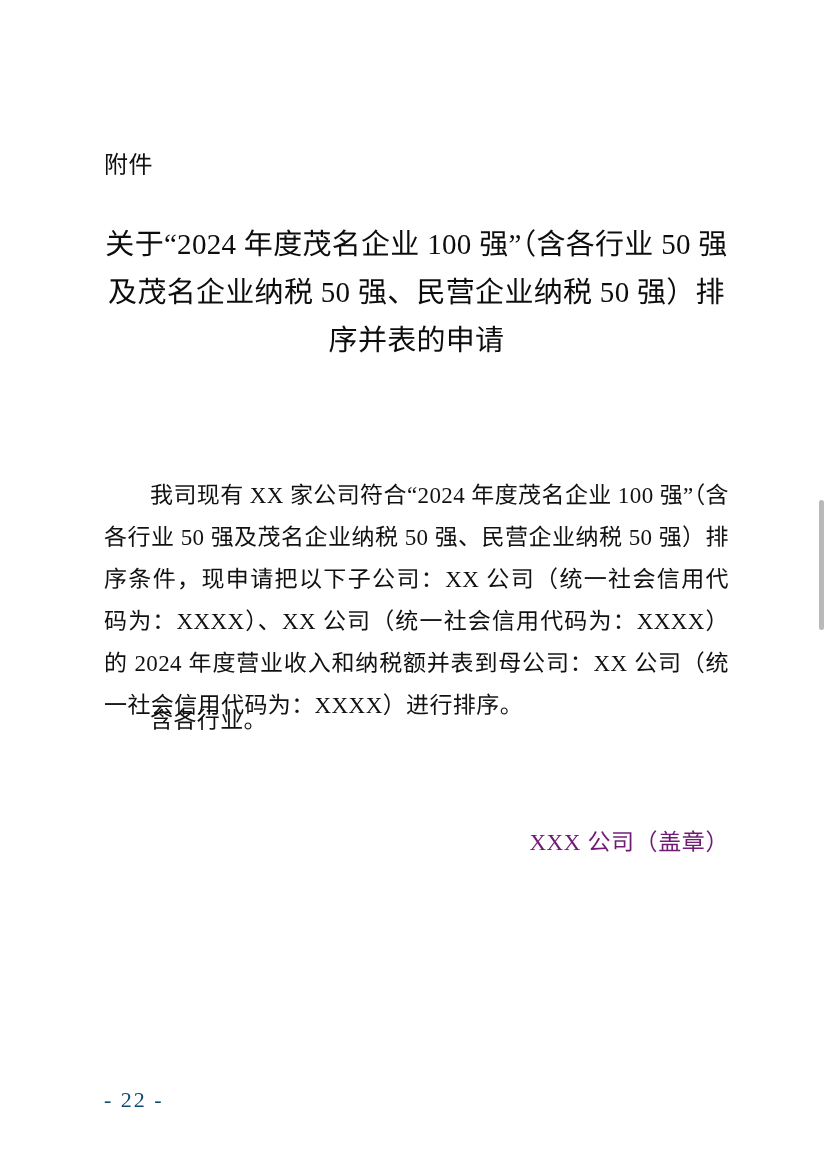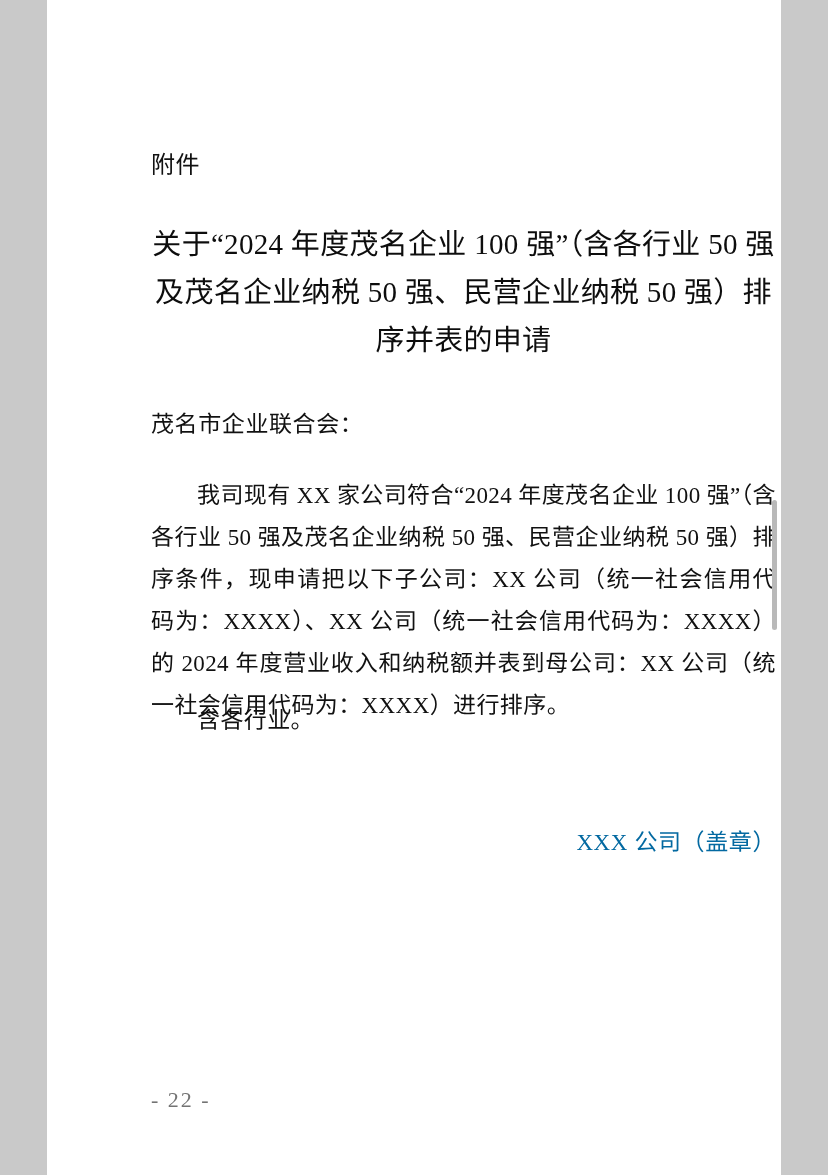--- a/index.html
+++ b/index.html
@@ -5,21 +5,21 @@
   html, body {
     margin: 0;
     padding: 0;
     background: #c9c9c9;
   }
   body {
     font-family: "Liberation Serif", "DejaVu Serif", serif;
   }
   .page {
     position: relative;
-    width: 734px;
+    width: 828px;
     height: 1175px;
     background: #ffffff;
     overflow: hidden;
     margin: 0 auto;
   }
   .content {
     position: absolute;
     left: 104px;
     top: 0;
     width: 625px;
@@ -69,34 +69,34 @@
     letter-spacing: 0.4px;
   }
   .para-1 { top: 453px; text-indent: 46px; margin-top: 22px; }
   .para-2 { top: 700px; text-indent: 46px; }
   .signature {
     position: absolute;
     left: 0;
     width: 625px;
     font-size: 23px;
     line-height: 42px;
-    color: #0369a1;
+    color: #701a75;
     letter-spacing: 0.6px;
     text-align: right;
     padding-right: 0;
   }
   .sig-company { top: 822px; padding-right: 85px; }
   .sig-date { top: 864px; padding-right: 88px; }
   .page-number {
     position: absolute;
     left: 0;
     top: 1087px;
     width: 120px;
     font-size: 22px;
-    color: #737373;
+    color: #0c4a6e;
     letter-spacing: 2px;
   }
   .scrollbar {
     position: absolute;
     right: 4px;
     top: 500px;
     width: 5px;
     height: 130px;
     border-radius: 3px;
     background: #b9b9b9;
@@ -105,21 +105,20 @@
 </head>
 <body>
 
 <div class="page">
   <div class="content">
 
     <div class="attachment-label">附件</div>
 
     <div class="doc-title">关于“2024 年度茂名企业 100 强”（含各行业 50 强及茂名企业纳税 50 强、民营企业纳税 50 强）排序并表的申请</div>
 
-    <div class="recipient">茂名市企业联合会：</div>
 
     <div class="body-para para-1">我司现有 XX 家公司符合“2024 年度茂名企业 100 强”（含各行业 50 强及茂名企业纳税 50 强、民营企业纳税 50 强）排序条件，现申请把以下子公司：XX 公司（统一社会信用代码为：XXXX）、XX 公司（统一社会信用代码为：XXXX）的 2024 年度营业收入和纳税额并表到母公司：XX 公司（统一社会信用代码为：XXXX）进行排序。</div>
 
     <div class="body-para para-2">含各行业。</div>
 
     <div class="signature sig-company">XXX 公司（盖章）</div>
 
 
     <div class="page-number">- 22 -</div>
   </div>

